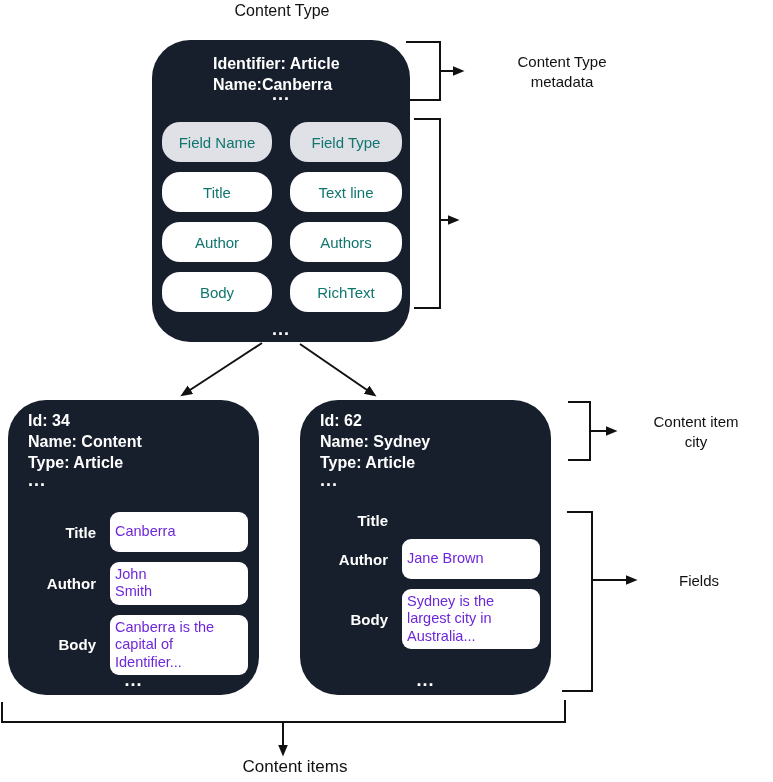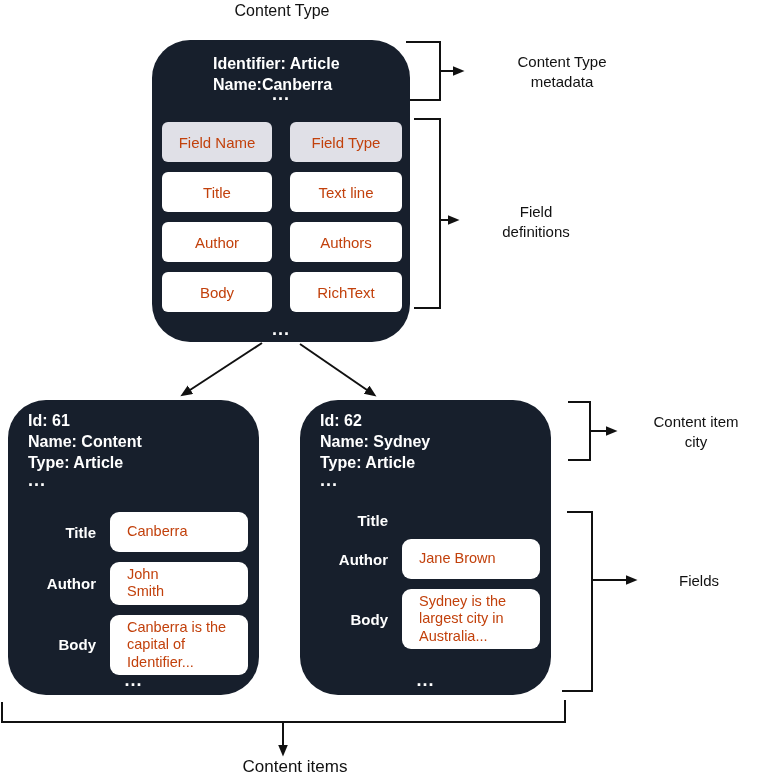--- a/index.html
+++ b/index.html
@@ -42,23 +42,23 @@
   .ct-grid {
     position: absolute; left: 10px; top: 82px;
     display: grid;
     grid-template-columns: 110px 112px;
     column-gap: 18px;
     row-gap: 10px;
   }
   .cell {
     height: 40px;
     background: #ffffff;
-    border-radius: 6px;
+    border-radius: 18px;
     display: flex; align-items: center; justify-content: center;
-    font-size: 15px; color: #c2410c;
+    font-size: 15px; color: #0f766e;
   }
   .cell.header { background: #e0e0e7; }
 
   .item-box { top: 400px; width: 251px; height: 295px; }
   .item-box.left { left: 8px; }
   .item-box.right { left: 300px; }
 
   .item-meta {
     position: absolute; left: 20px; top: 10px;
     color: #ffffff; font-weight: bold; font-size: 16px; line-height: 21px;
@@ -75,22 +75,22 @@
   .flabel {
     width: 68px; margin-right: 14px;
     text-align: right;
     color: #ffffff; font-weight: bold; font-size: 15px;
     flex-shrink: 0;
   }
   .fvalue {
     width: 138px;
     background: #ffffff;
     border-radius: 9px;
-    padding: 4px 17px;
-    font-size: 14.5px; line-height: 1.2; color: #c2410c;
+    padding: 4px 5px;
+    font-size: 14.5px; line-height: 1.2; color: #6d28d9;
     display: flex; align-items: center;
     min-height: 40px;
     white-space: pre-line;
   }
   .fvalue.body { min-height: 58px; }
   .item-bottom-dots { position: absolute; left: 0; bottom: 4px; width: 100%; text-align: center; }
 
   .lbl-metadata { left: 482px; top: 52px; width: 160px; }
   .lbl-fielddef { left: 466px; top: 202px; width: 140px; }
   .lbl-iteminfo { left: 626px; top: 412px; width: 140px; }
@@ -145,34 +145,30 @@
       <div class="cell">RichText</div>
     </div>
 
     <div class="dots ct-bottom-dots">...</div>
   </div>
 
   <div class="lbl lbl-metadata">
     <div>Content Type</div>
     <div>metadata</div>
   </div>
-  <div class="lbl lbl-fielddef">
-    <div>Field</div>
-    <div>definitions</div>
-  </div>
   <div class="lbl lbl-iteminfo">
     <div>Content item</div>
     <div>city</div>
   </div>
   <div class="lbl lbl-fields">Fields</div>
   <div class="lbl lbl-contentitems">Content items</div>
 
   <div class="darkbox item-box left">
     <div class="item-meta">
-      <div>Id: 61</div>
+      <div>Id: 34</div>
       <div>Name: Content</div>
       <div>Type: Article</div>
       <span class="dots">...</span>
     </div>
     <div class="item-fields">
       <div class="frow">
         <div class="flabel">Title</div>
         <div class="fvalue">Canberra</div>
       </div>
       <div class="frow">

